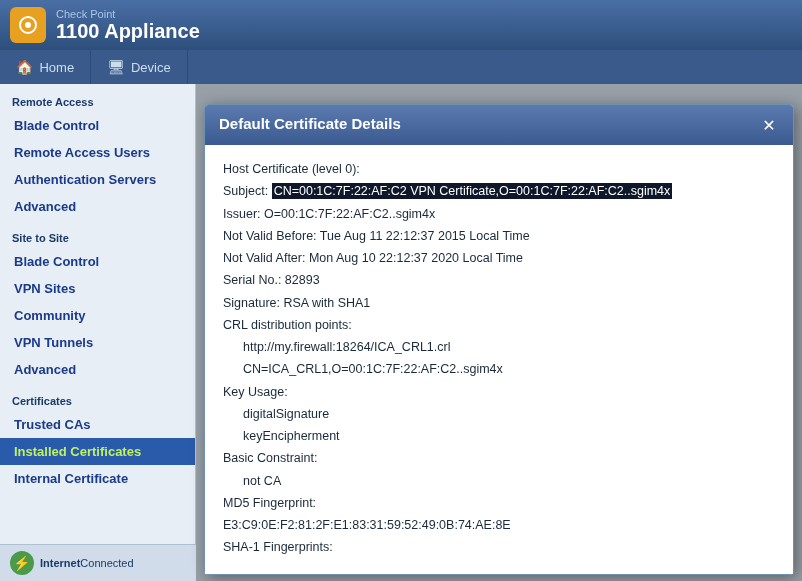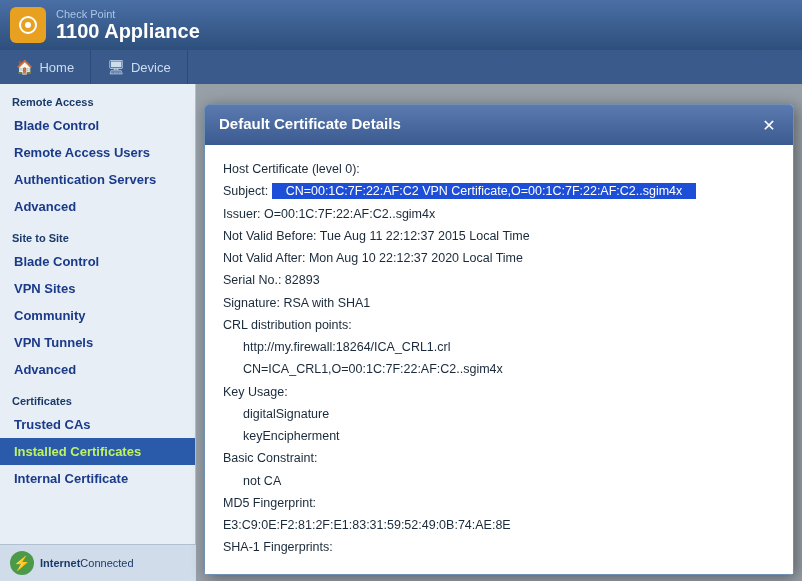--- a/index.html
+++ b/index.html
@@ -138,23 +138,23 @@
     }
     .modal-body {
       padding: 14px 18px;
       font-size: 12.5px;
       color: #1a2a3a;
       line-height: 1.7;
       background: white;
     }
 
     .highlight-text {
-      background: #1d4ed8;
+      background: #0f172a;
       color: white;
-      padding: 1px 14px;
+      padding: 1px 2px;
     }
 
     .cert-field { margin-bottom: 1px; }
     .cert-indent { padding-left: 20px; }
   </style>
 </head>
 <body>
 
 <div class="top-bar">
   <div class="top-bar-logo">

